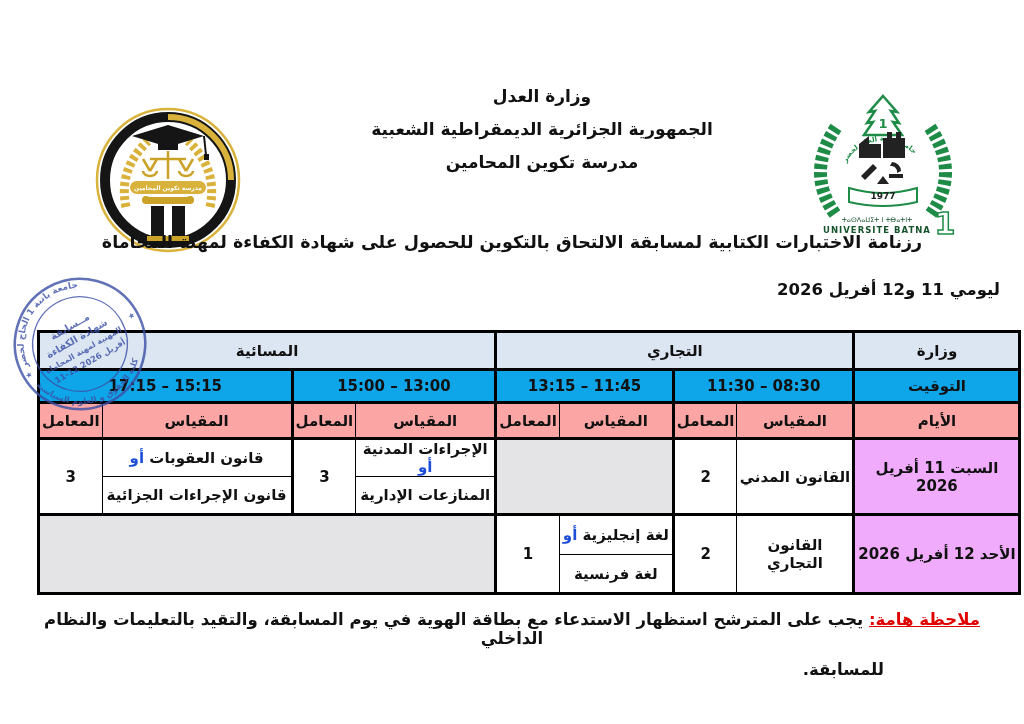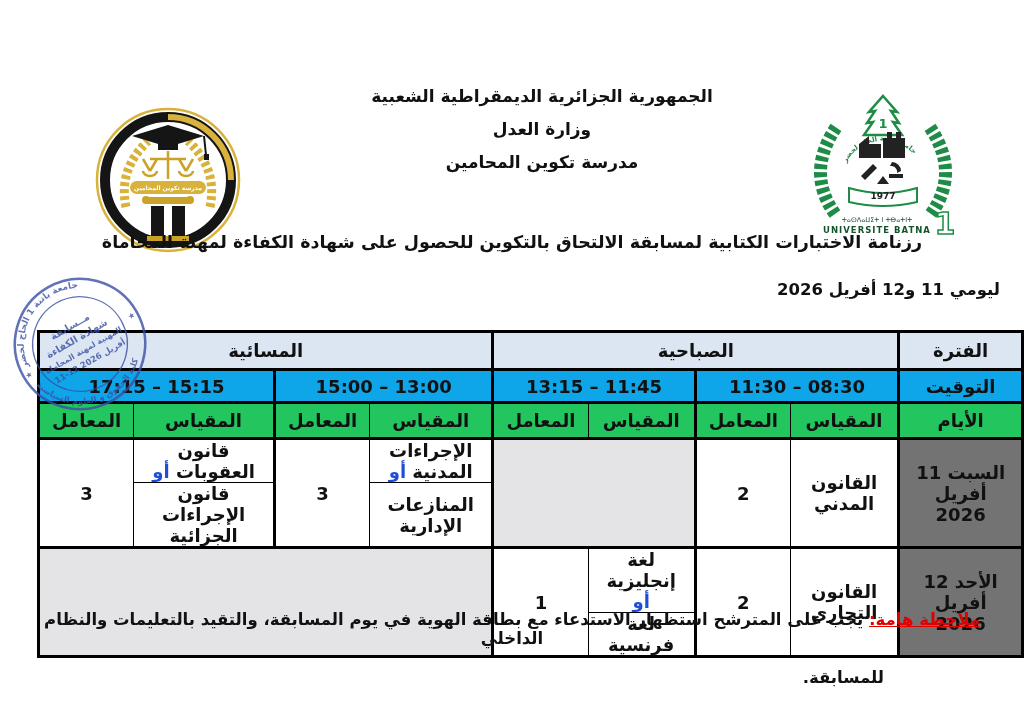--- a/index.html
+++ b/index.html
@@ -14,54 +14,54 @@
 
   .doc-title{top:232px;left:24px;width:976px;text-align:center;direction:rtl;
        font-weight:bold;font-size:17.5px;}
   .doc-sub{top:280px;left:24px;width:976px;text-align:right;direction:rtl;
        font-weight:bold;font-size:16.5px;}
 
   
   table.sched{top:330px;left:37px;position:absolute;border-collapse:collapse;
       table-layout:fixed;direction:rtl;border:3px solid #000;}
   table.sched td{border:1px solid #000;text-align:center;vertical-align:middle;
-      font-weight:bold;font-size:18px;padding:0 12px;overflow:hidden;}
+      font-weight:bold;font-size:15px;padding:0 2px;overflow:hidden;}
   .bl3{border-left:3px solid #000 !important;}
   tr.t3>td{border-top:3px solid #000;}
   .bg-blue{background:#dce6f2;}
   .bg-pink{background:#0ea5e9;}
-  .bg-yellow{background:#22c55e;}
-  .bg-day{background:#737373;}
+  .bg-yellow{background:#fca5a5;}
+  .bg-day{background:#f0abfc;}
   .bg-gray{background:#e4e4e6;}
   .time-cell{direction:ltr;font-size:14.5px;}
   .day-cell{font-size:14px;}
   .or{color:#1d4ed8;}
 
   
   .note{top:610px;left:40px;width:944px;direction:rtl;font-weight:bold;
         font-size:16.5px;}
   .note-l1{text-align:center;}
-  .note-l2{text-align:right;padding-right:100px;margin-top:20px;}
+  .note-l2{text-align:right;padding-right:100px;margin-top:12px;}
   .note-label{color:#e00000;text-decoration:underline;}
 
   
   .stamp{top:268px;left:6px;width:148px;height:152px;transform:rotate(-30deg);
          opacity:.8;z-index:5;}
   .stamp text{font-weight:bold;fill:#3a4fa5;font-family:"DejaVu Sans",sans-serif;}
 
   .logo-left{top:105px;left:92px;width:152px;height:150px;}
   .logo-right{top:92px;left:797px;width:172px;height:150px;}
   .logo-right text{font-family:"DejaVu Sans",sans-serif;}
 </style>
 </head>
 <body>
 
 <div class="abs hdr">
+  <div>وزارة العدل</div>
   <div>الجمهورية الجزائرية الديمقراطية الشعبية</div>
-  <div>وزارة العدل</div>
   <div>مدرسة تكوين المحامين</div>
 </div>
 
 <svg class="abs logo-left" viewBox="0 0 152 150">
   <g>
     <circle cx="76" cy="75" r="71" fill="#ffffff" stroke="#d8b23a" stroke-width="2.5"></circle>
     <circle cx="76" cy="75" r="63" fill="#ffffff" stroke="#151515" stroke-width="10"></circle>
     <path d="M76,12 A63,63 0 0 1 139,75" fill="none" stroke="#d8b23a" stroke-width="6"></path>
     <path d="M34,102 Q26,64 56,36" fill="none" stroke="#d8b23a" stroke-width="9" stroke-dasharray="4,3"></path>
     <path d="M118,102 Q126,64 96,36" fill="none" stroke="#d8b23a" stroke-width="9" stroke-dasharray="4,3"></path>
@@ -147,22 +147,22 @@
     <col style="width:114px">
       <col style="width:55px">
       <col style="width:140px">
     <col style="width:54px">
       <col style="width:190px">
       <col style="width:60px">
   </colgroup>
 
   <tbody>
       <tr style="height:38px">
-    <td class="bg-blue bl3">الفترة</td>
-    <td class="bg-blue bl3" colspan="4">الصباحية</td>
+    <td class="bg-blue bl3">وزارة</td>
+    <td class="bg-blue bl3" colspan="4">التجاري</td>
     <td class="bg-blue" colspan="4">المسائية</td>
   </tr>
 
   <tr class="t3" style="height:33px">
     <td class="bg-pink bl3">التوقيت</td>
     <td class="bg-pink bl3 time-cell" colspan="2">11:30 – 08:30</td>
     <td class="bg-pink bl3 time-cell" colspan="2">13:15 – 11:45</td>
     <td class="bg-pink bl3 time-cell" colspan="2">15:00 – 13:00</td>
     <td class="bg-pink time-cell" colspan="2">17:15 – 15:15</td>
   </tr>

